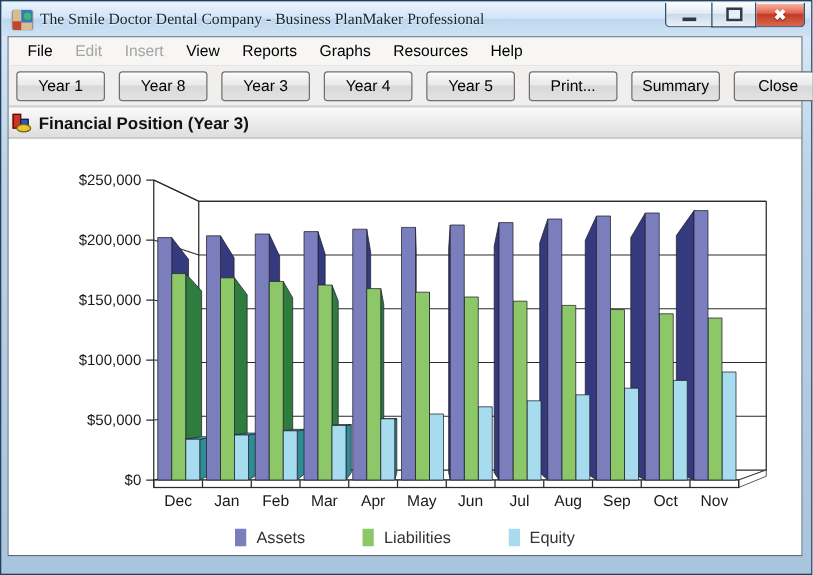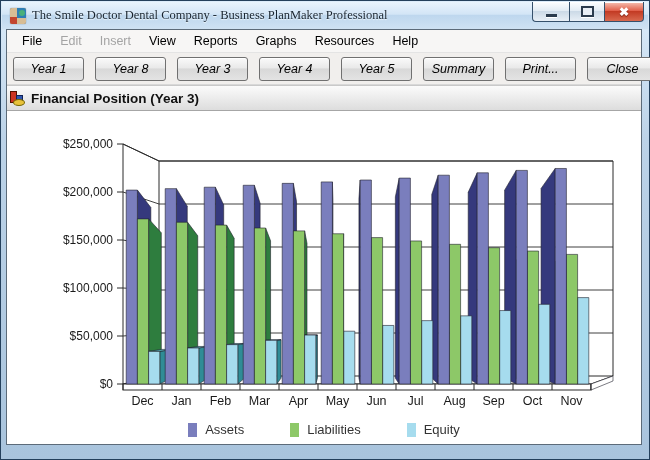--- a/index.html
+++ b/index.html
@@ -23,21 +23,21 @@
   .glyph-min{width:11px;height:3px;background:#2b3b4d;margin-top:7px;box-shadow:0 1px 0 #fff;}
   .glyph-max{width:9px;height:7px;border:2px solid #2b3b4d;background:#e8eef5;box-shadow:0 1px 0 #fff;}
   .glyph-close{color:#fff;font-size:12px;font-weight:bold;text-shadow:0 1px 1px #7c1d0e;line-height:1;}
   
   .content{position:absolute;top:28px;left:5px;right:7px;bottom:14px;border:1px solid #5c6b79;background:#fff;display:flex;flex-direction:column;}
   
   .menubar{height:22px;background:#f7f6f5;display:flex;align-items:center;padding-left:6px;border-bottom:1px solid #e4e4e4;}
   .menu-item{font-size:12.5px;color:#000000;padding:3px 9px;cursor:default;}
   .menu-item.disabled{color:#a4a4a4;}
   
-  .toolbar{height:31px;background:#f1efed;display:flex;align-items:center;padding:0 6px;border-bottom:1px solid #d8d8d8;font-style:italic;}
+  .toolbar{height:31px;background:#f1efed;display:flex;align-items:center;padding:0 6px;border-bottom:1px solid #d8d8d8;}
   .tbtn{height:22px;min-width:53px;margin-right:11px;padding:0 8px;border:1px solid #707070;border-radius:3px;
     background:linear-gradient(180deg,#fafafa 0%,#e9e9e9 45%,#d8d8d8 50%,#e3e3e3 100%);
     box-shadow:inset 0 1px 0 #fff;font-size:12.5px;color:#000;display:flex;align-items:center;justify-content:center;cursor:default;}
   .tbtn.close-btn{margin-left:auto;margin-right:0;}
   
   .gheader{height:24px;background:linear-gradient(180deg,#fbfbfb,#dddddd);border-top:1px solid #c9c9c9;border-bottom:1px solid #a6a6a6;
     display:flex;align-items:center;padding-left:2px;}
   .gheader-title{font-size:13.5px;font-weight:bold;color:#111;margin-left:6px;}
   .chart-icon{width:16px;height:16px;position:relative;}
   .chart-icon .r{position:absolute;left:1px;top:1px;width:5px;height:10px;background:#cc3322;border:1px solid #551100;}
@@ -89,22 +89,22 @@
         <div class="menu-item">Help</div>
       </div>
 
     <div class="toolbar" id="toolbar">
 
       <div class="tbtn">Year 1</div>
         <div class="tbtn">Year 8</div>
         <div class="tbtn">Year 3</div>
         <div class="tbtn">Year 4</div>
         <div class="tbtn">Year 5</div>
+        <div class="tbtn">Print...</div>
         <div class="tbtn">Summary</div>
-        <div class="tbtn">Print...</div>
         <div class="tbtn close-btn">Close</div>
 
     </div>
 
     <div class="gheader">
       <div class="chart-icon">
         <span class="r"></span>
           <span class="b"></span>
           <span class="y"></span>
       </div>

